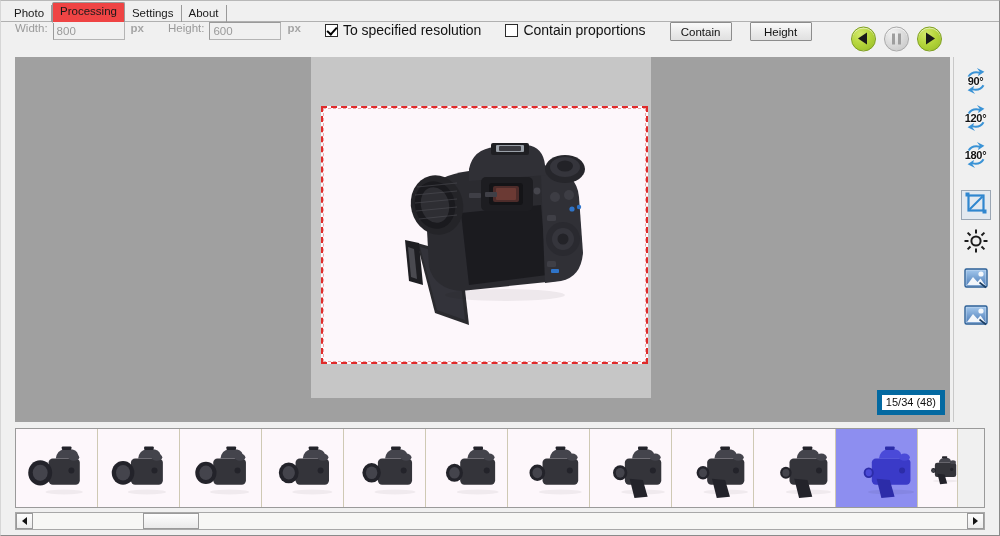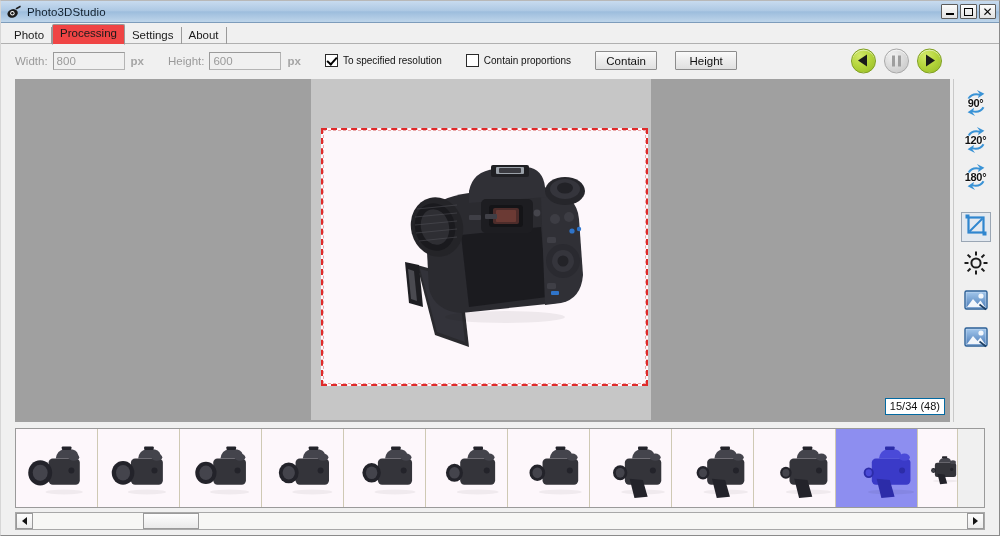--- a/index.html
+++ b/index.html
@@ -107,21 +107,21 @@
     padding: 2px 7px 4px 7px;
     border-radius: 2px 2px 0 0;
   }
 
   
   #toolbar {
     height: 33px;
     flex: 0 0 33px;
     background: #f0f0f0;
     display: flex;
-    align-items: center;
+    align-items: flex-start;
     padding: 0 10px 0 14px;
     position: relative;
     font-size: 11.5px;
   }
   .field-label {
     color: #9a9a9a;
     margin-right: 5px;
     white-space: nowrap;
   }
   .num-input {
@@ -161,21 +161,21 @@
   }
   .cb-box.checked::after {
     content: "";
     position: absolute;
     left: 3px; top: 0px;
     width: 4px; height: 8px;
     border: solid #000;
     border-width: 0 2px 2px 0;
     transform: rotate(42deg);
   }
-  .cb-label { color: #111; font-size: 10px; }
+  .cb-label { color: #111; font-size: 14px; }
 
   .push-btn {
     height: 19px;
     min-width: 62px;
     background: linear-gradient(to bottom, #fafafa, #ececec 50%, #e0e0e0);
     border: 1px solid #8c8c8c;
     color: #111;
     font-size: 11.5px;
     font-family: "Liberation Sans", sans-serif;
     cursor: default;
@@ -262,21 +262,21 @@
     border: 1px dashed #c41d1d;
     pointer-events: none;
     opacity: .35;
   }
   #camera-svg { position: absolute; left: 50%; top: 50%; transform: translate(-50%,-50%); }
 
   #counter {
     position: absolute;
     right: 5px; bottom: 7px;
     background: #ffffff;
-    border: 1px solid #0369a1;
+    border: 5px solid #0369a1;
     font-size: 11px;
     color: #111;
     padding: 0px 4px 1px 4px;
     line-height: 14px;
     font-family: "Liberation Sans", sans-serif;
   }
 
   
   #rail {
     flex: 0 0 44px;
@@ -391,42 +391,20 @@
     width: 56px;
     background: linear-gradient(to bottom, #fdfdfd, #eaeaea);
     border: 1px solid #9a9a9a;
   }
 </style>
 </head>
 <body>
 
 <div id="window">
 
-  <div id="titlebar">
-    <span id="app-icon">
-      <svg width="16" height="16" viewBox="0 0 16 16">
-        <ellipse cx="6.6" cy="9.4" rx="5.3" ry="4.2" fill="#1b1b1b" transform="rotate(-18 6.6 9.4)"></ellipse>
-        <circle cx="6.4" cy="9.3" r="2.2" fill="#fff"></circle>
-        <circle cx="6.4" cy="9.3" r="1.2" fill="#1b1b1b"></circle>
-        <path d="M9.5 4.2 L14.2 1.6 L14.9 3.0 L10.6 5.6 Z" fill="#1b1b1b"></path>
-      </svg>
-    </span>
-    <span id="title-text">Photo3DStudio</span>
-    <div id="win-buttons">
-      <div class="win-btn">
-          <span class="glyph-min"></span>
-        </div>
-      <div class="win-btn">
-          <span class="glyph-max"></span>
-        </div>
-      <div class="win-btn">
-          <span class="glyph-close">✕</span>
-        </div>
-    </div>
-  </div>
 
   <div id="tabbar">
     <div class="tab">Photo</div>
     <div class="tab active">Processing</div>
     <div class="tab">Settings</div>
     <div class="tab">About</div>
   </div>
 
   <div id="toolbar">
     <span class="field-label">Width:</span>

